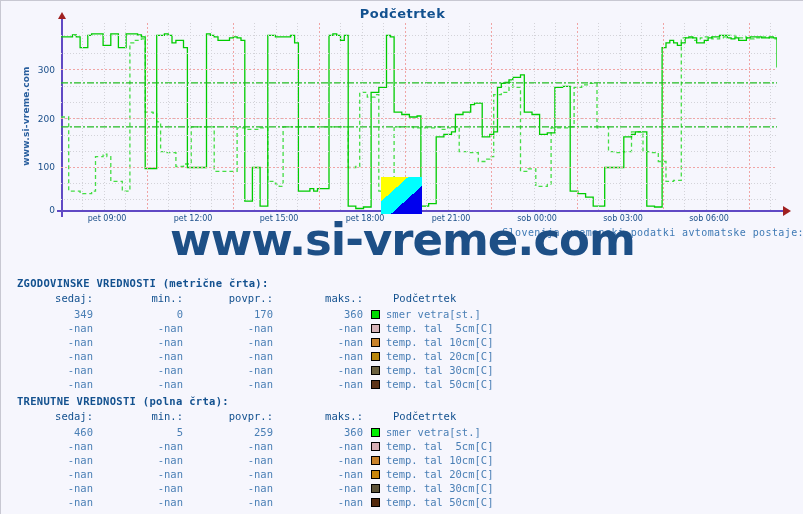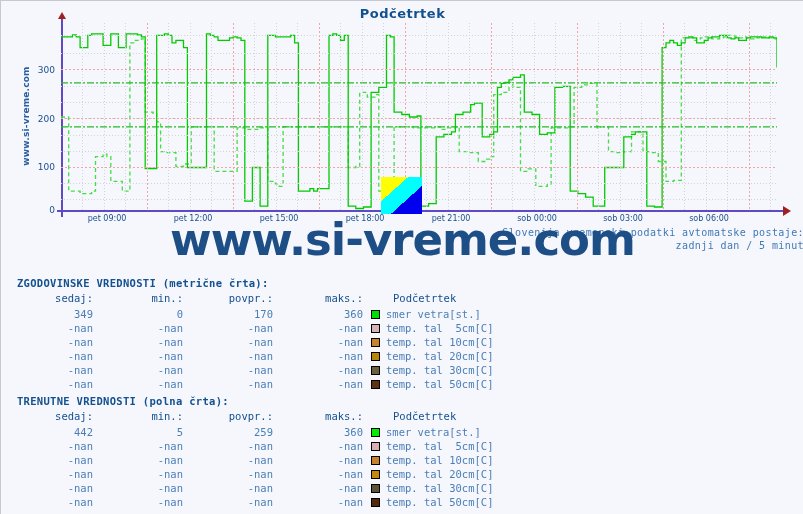--- a/index.html
+++ b/index.html
@@ -185,21 +185,20 @@
   <div class="xtick" style="left:76px;">pet 09:00</div>
   <div class="xtick" style="left:162px;">pet 12:00</div>
   <div class="xtick" style="left:248px;">pet 15:00</div>
   <div class="xtick" style="left:334px;">pet 18:00</div>
   <div class="xtick" style="left:420px;">pet 21:00</div>
   <div class="xtick" style="left:506px;">sob 00:00</div>
   <div class="xtick" style="left:592px;">sob 03:00</div>
   <div class="xtick" style="left:678px;">sob 06:00</div>
 
   <div class="sub" id="sub1">Slovenija  vremenski podatki  avtomatske postaje:</div>
-  <div class="sub" id="sub2">zadnji dan / 5 minut</div>
 
   <div id="watermark">www.si-vreme.com</div>
 
   <div class="tbl" id="tbl-hist">
     <div class="caption">ZGODOVINSKE VREDNOSTI (metrične črta):</div>
     <table>
       <thead>
         <tr class="hdr">
           <td class="col-v">sedaj:</td>
           <td class="col-v">min.:</td>
@@ -262,21 +261,21 @@
         <tr class="hdr">
           <td class="col-v">sedaj:</td>
           <td class="col-v">min.:</td>
           <td class="col-v">povpr.:</td>
           <td class="col-v">maks.:</td>
           <td class="lbl-h">Podčetrtek</td>
         </tr>
       </thead>
       <tbody id="cur-body">
           <tr>
-            <td class="col-v">442</td>
+            <td class="col-v">460</td>
             <td class="col-v">5</td>
             <td class="col-v">259</td>
             <td class="col-v">360</td>
             <td><span class="sw" style="background: rgb(0, 238, 0);"></span><span class="ser">smer vetra[st.]</span></td>
           </tr>
           <tr>
             <td class="col-v">-nan</td>
             <td class="col-v">-nan</td>
             <td class="col-v">-nan</td>
             <td class="col-v">-nan</td>

